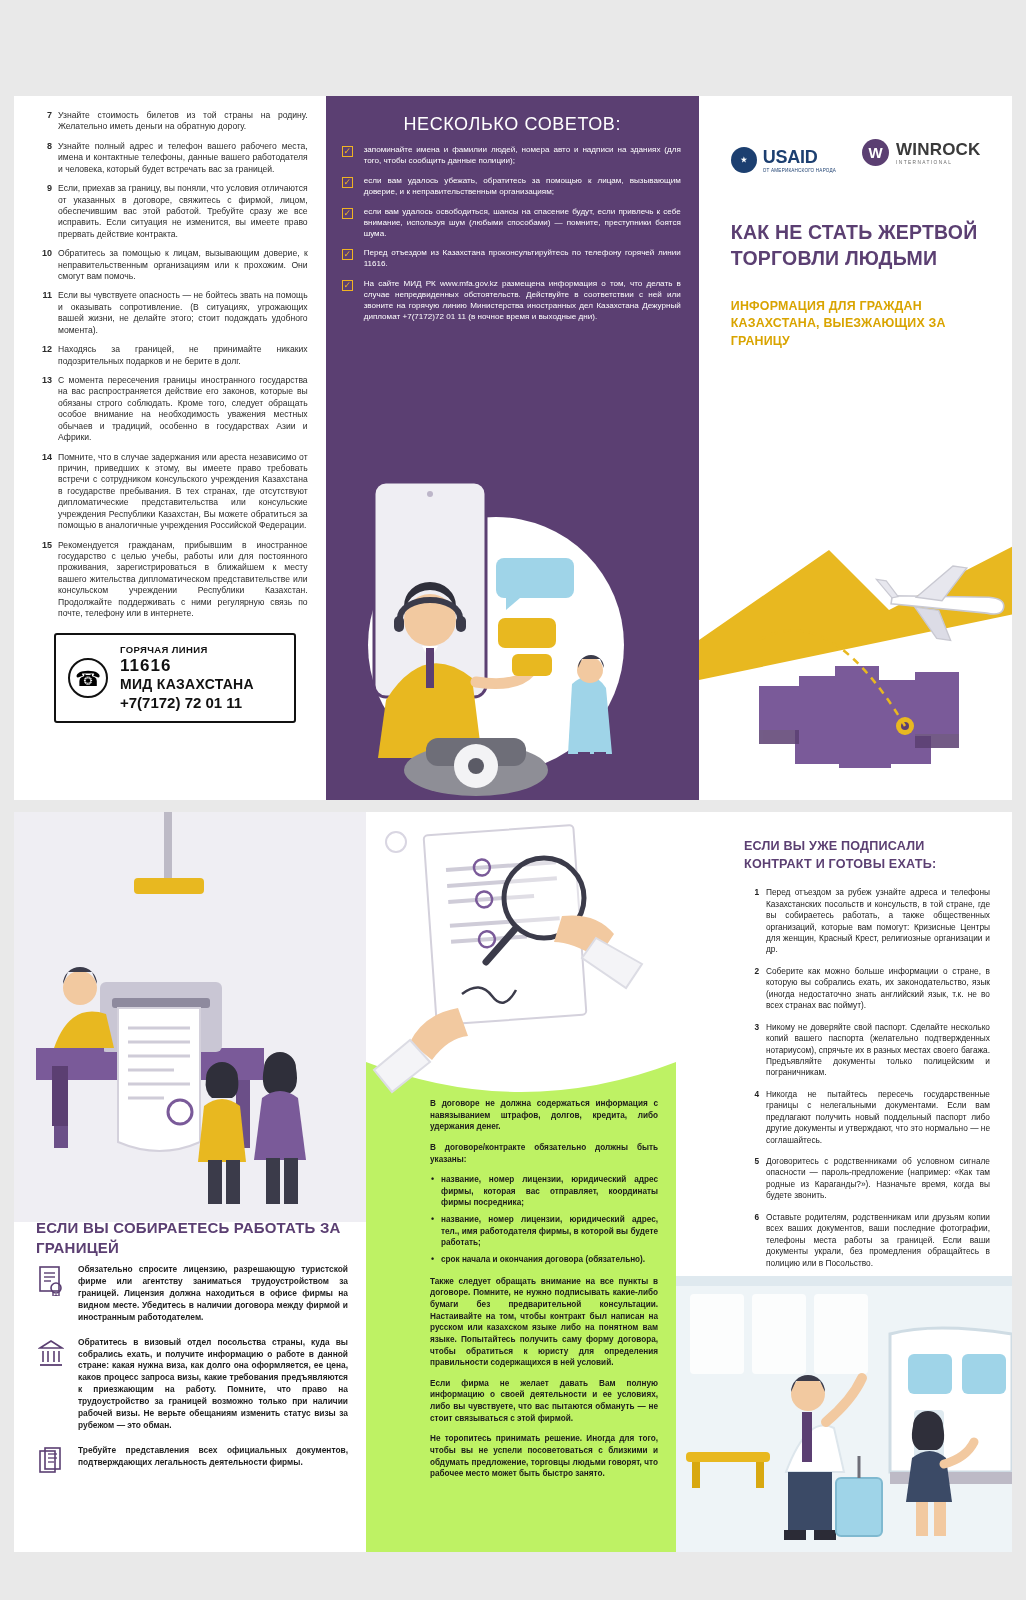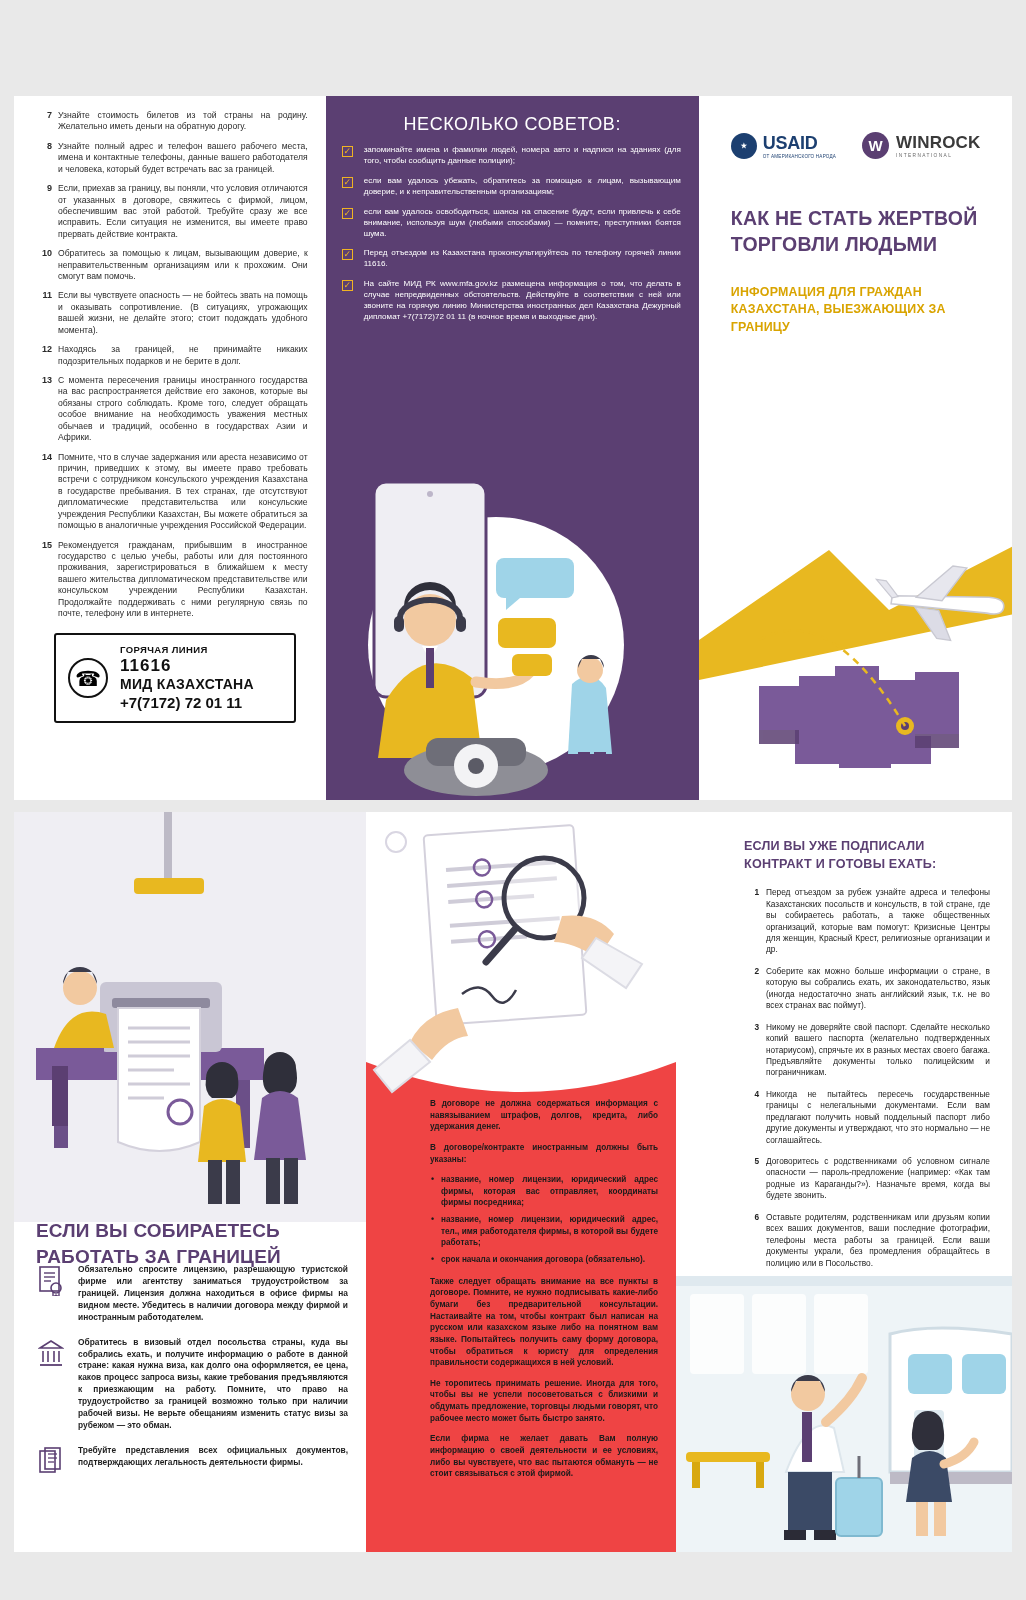--- a/index.html
+++ b/index.html
@@ -58,21 +58,21 @@
   ul.tips li .chk {
     position: absolute; left: 0; top: 1px; width: 11px; height: 11px;
     border: 1.4px solid #f0b323; color: #f0b323; font-size: 9px; line-height: 9px;
     text-align: center;
   }
   .mid-art { position: absolute; left: 0; bottom: 0; width: 334px; height: 330px; }
 
   
   .right-logos { display: flex; gap: 26px; align-items: center; padding: 36px 0 0 32px; }
   .usaid-logo {
-    display: flex; align-items: center; gap: 6px;
+    display: flex; align-items: center; gap: 6px; margin-top: 15px;
   }
   .usaid-seal {
     width: 26px; height: 26px; border-radius: 50%;
     background: #1c3f70; color: #fff; font-size: 7px; display: flex;
     align-items: center; justify-content: center; font-weight: bold;
   }
   .usaid-word { font-size: 18px; font-weight: bold; color: #1c3f70; letter-spacing: -.3px; }
   .usaid-sub { font-size: 4.6px; color: #1c3f70; letter-spacing: .2px; }
   .winrock-logo { display: flex; align-items: center; gap: 7px; }
   .winrock-mark {
@@ -93,27 +93,27 @@
   }
   .right-art { position: absolute; left: 0; bottom: 0; width: 334px; height: 310px; }
 
   
   .brochure-bot {
     position: absolute; left: 14px; top: 812px; width: 998px; height: 740px;
     background: #ffffff; display: flex; overflow: hidden;
   }
   .bp { position: relative; height: 100%; overflow: hidden; padding-left: 46px; }
   .bp-left  { width: 352px; background: #ffffff; }
-  .bp-mid   { width: 310px; background: #ef4444; }
+  .bp-mid   { width: 310px; background: #bef264; }
   .bp-right { width: 336px; background: #ffffff; }
 
   .bl-art { position: absolute; left: 0; top: 0; width: 352px; height: 410px; background: #efeef3; }
   .bl-head {
     position: absolute; left: 22px; top: 406px; color: #5b3f72;
-    font-size: 19px; font-weight: bold; line-height: 1.35; letter-spacing: .2px;
+    font-size: 15px; font-weight: bold; line-height: 1.35; letter-spacing: .2px;
   }
   .bl-items { position: absolute; left: 22px; top: 452px; width: 312px; }
   .bl-item { display: flex; gap: 12px; margin-bottom: 13px; }
   .bl-ico {
     width: 30px; height: 34px; flex: 0 0 auto; color: #5b3f72;
     display: flex; align-items: flex-start; justify-content: center; padding-top: 2px;
   }
   .bl-txt { font-size: 8.4px; line-height: 1.42; color: #1f1f1f; font-weight: bold; text-align: justify; }
 
   .bm-inner { padding: 286px 18px 0 18px; }
@@ -382,29 +382,29 @@
         <line x1="150" y1="116" x2="120" y2="150" stroke="#3b3b4a" stroke-width="7" stroke-linecap="round"></line>
 
         <path d="M196 104 q34 -4 52 18 l-16 24 q-26 -16 -44 -16z" fill="#f2c9a0"></path>
         <path d="M230 126 l46 26 -16 24 -44 -30z" fill="#f4f4f7" stroke="#dcdce4" stroke-width="2"></path>
         <path d="M92 196 q-34 6 -48 34 l22 18 q16 -22 36 -24z" fill="#f2c9a0"></path>
         <path d="M44 228 l-36 30 18 22 38 -30z" fill="#f4f4f7" stroke="#dcdce4" stroke-width="2"></path>
       </svg>
 
       <div class="bm-inner">
         <div class="bm-p">В договоре не должна содержаться информация с навязыванием штрафов, долгов, кредита, либо удержания денег.</div>
-        <div class="bm-p">В договоре/контракте иностранным должны быть указаны:</div>
+        <div class="bm-p">В договоре/контракте обязательно должны быть указаны:</div>
         <ul class="bm-list">
           <li>название, номер лицензии, юридический адрес фирмы, которая вас отправляет, координаты фирмы посредника;</li>
           <li>название, номер лицензии, юридический адрес, тел., имя работодателя фирмы, в которой вы будете работать;</li>
           <li>срок начала и окончания договора (обязательно).</li>
         </ul>
         <div class="bm-p">Также следует обращать внимание на все пункты в договоре. Помните, не нужно подписывать какие-либо бумаги без предварительной консультации. Настаивайте на том, чтобы контракт был написан на русском или казахском языке либо на понятном вам языке. Попытайтесь получить саму форму договора, чтобы обратиться к юристу для определения правильности содержащихся в ней условий.</div>
+        <div class="bm-p">Если фирма не желает давать Вам полную информацию о своей деятельности и ее условиях, либо вы чувствуете, что вас пытаются обмануть — не стоит связываться с этой фирмой.</div>
         <div class="bm-p">Не торопитесь принимать решение. Иногда для того, чтобы вы не успели посоветоваться с близкими и обдумать предложение, торговцы людьми говорят, что рабочее место может быть быстро занято.</div>
-        <div class="bm-p">Если фирма не желает давать Вам полную информацию о своей деятельности и ее условиях, либо вы чувствуете, что вас пытаются обмануть — не стоит связываться с этой фирмой.</div>
       </div>
     </div>
 
     <div class="bp bp-right">
       <div class="br-head">ЕСЛИ ВЫ УЖЕ ПОДПИСАЛИ КОНТРАКТ И ГОТОВЫ ЕХАТЬ:</div>
       <ol class="br-list">
         <li><span class="num">1</span><span>Перед отъездом за рубеж узнайте адреса и телефоны Казахстанских посольств и консульств, в той стране, где вы собираетесь работать, а также общественных организаций, которые вам помогут: Кризисные Центры для женщин, Красный Крест, религиозные организации и др.</span></li>
         <li><span class="num">2</span><span>Соберите как можно больше информации о стране, в которую вы собрались ехать, их законодательство, язык (иногда недостаточно знать английский язык, т.к. не во всех странах вас поймут).</span></li>
         <li><span class="num">3</span><span>Никому не доверяйте свой паспорт. Сделайте несколько копий вашего паспорта (желательно подтвержденных нотариусом), спрячьте их в разных местах своего багажа. Предъявляйте документы только полицейским и пограничникам.</span></li>
         <li><span class="num">4</span><span>Никогда не пытайтесь пересечь государственные границы с нелегальными документами. Если вам предлагают получить новый поддельный паспорт либо другие документы и утверждают, что это нормально — не соглашайтесь.</span></li>

